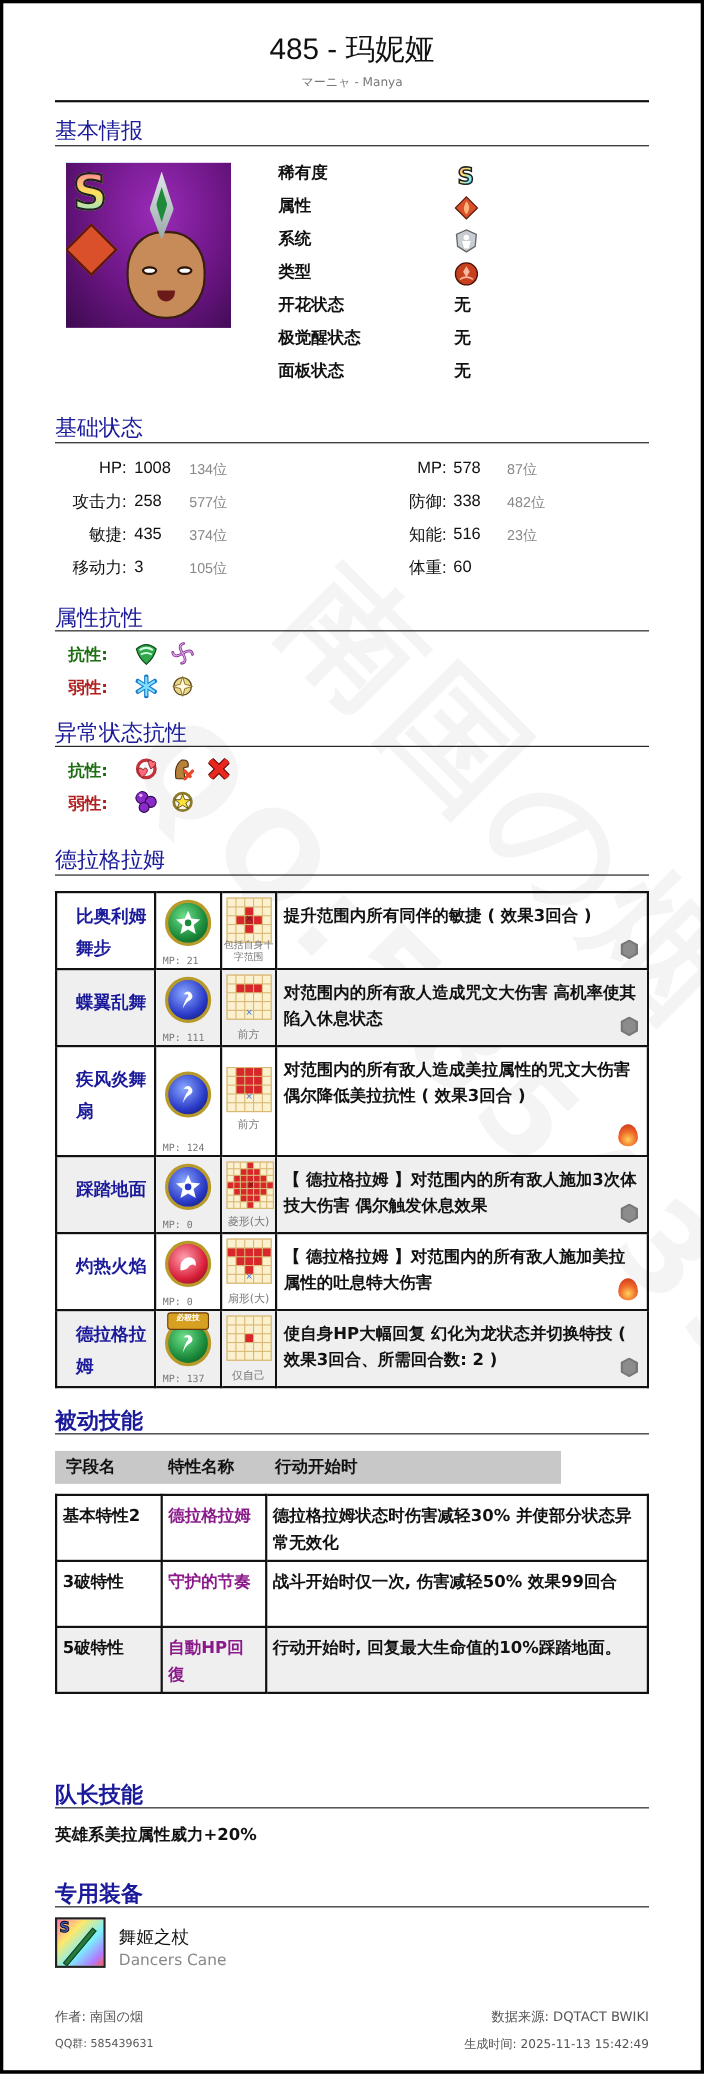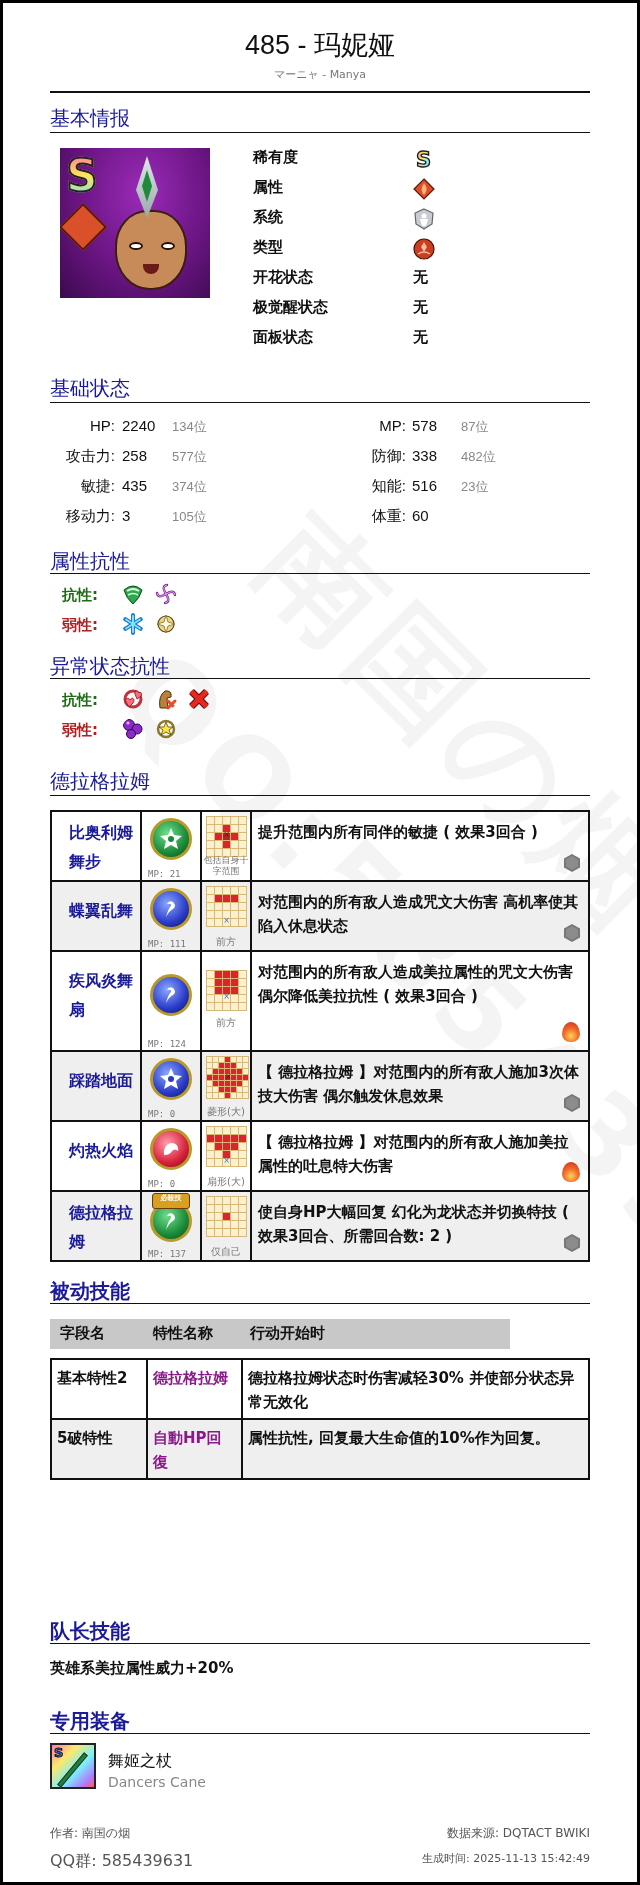--- a/index.html
+++ b/index.html
@@ -182,21 +182,21 @@
     <div class="info-row" style="top:325px">
       <span class="lbl">面板状态</span>
       <span class="val">无</span>
     </div>
 
     <div class="h2" style="top:372px">基础状态</div>
     <div class="rule" style="top:399px;height:1px"></div>
 
     <div class="stat" style="left:0;top:414px;width:65px">
       <span class="k">HP:</span>
-      <span class="v" style="left:72px">2240</span>
+      <span class="v" style="left:72px">1008</span>
       <span class="r" style="left:122px;top:1px">134位</span>
     </div>
     <div class="stat" style="left:0;top:444px;width:65px">
       <span class="k">攻击力:</span>
       <span class="v" style="left:72px">258</span>
       <span class="r" style="left:122px;top:1px">577位</span>
     </div>
     <div class="stat" style="left:0;top:474px;width:65px">
       <span class="k">敏捷:</span>
       <span class="v" style="left:72px">435</span>
@@ -641,39 +641,44 @@
       <span style="left:200px">行动开始时</span>
     </div>
 
     <table class="passive">
       <tbody>
       <tr>
         <td class="f">基本特性2</td>
         <td class="n">德拉格拉姆</td>
         <td>德拉格拉姆状态时伤害减轻30% 并使部分状态异常无效化</td>
       </tr>
+      <tr>
+        <td class="f">3破特性</td>
+        <td class="n">守护的节奏</td>
+        <td>战斗开始时仅一次, 伤害减轻50% 效果99回合</td>
+      </tr>
       <tr class="alt">
         <td class="f">5破特性</td>
         <td class="n">自動HP回復</td>
-        <td>属性抗性, 回复最大生命值的10%作为回复。</td>
+        <td>行动开始时, 回复最大生命值的10%踩踏地面。</td>
       </tr>
     </tbody>
       </table>
 
     <div class="h2 bold" style="top:1615px">队长技能</div>
     <div class="rule" style="top:1640px;height:1px"></div>
     <div class="leader">英雄系美拉属性威力+20%</div>
 
     <div class="h2 bold" style="top:1705px">专用装备</div>
     <div class="rule" style="top:1730px;height:1px"></div>
     <div class="equip-icon">
       <div class="staff"></div>
       <div class="s">S</div>
     </div>
     <div class="equip-name">舞姬之杖</div>
     <div class="equip-en">Dancers Cane</div>
 
     <div class="foot" style="left:0;top:1822px">作者: 南国の烟</div>
-    <div class="foot" style="left:0;top:1848px;font-size:16px">QQ群: 585439631</div>
+    <div class="foot" style="left:0;top:1848px;font-size:10px">QQ群: 585439631</div>
     <div class="foot" style="right:0;top:1822px">数据来源: DQTACT BWIKI</div>
     <div class="foot" style="right:0;top:1848px;font-size:11px">生成时间: 2025-11-13 15:42:49</div>
   </div>
 </div>
 
 </body></html>

